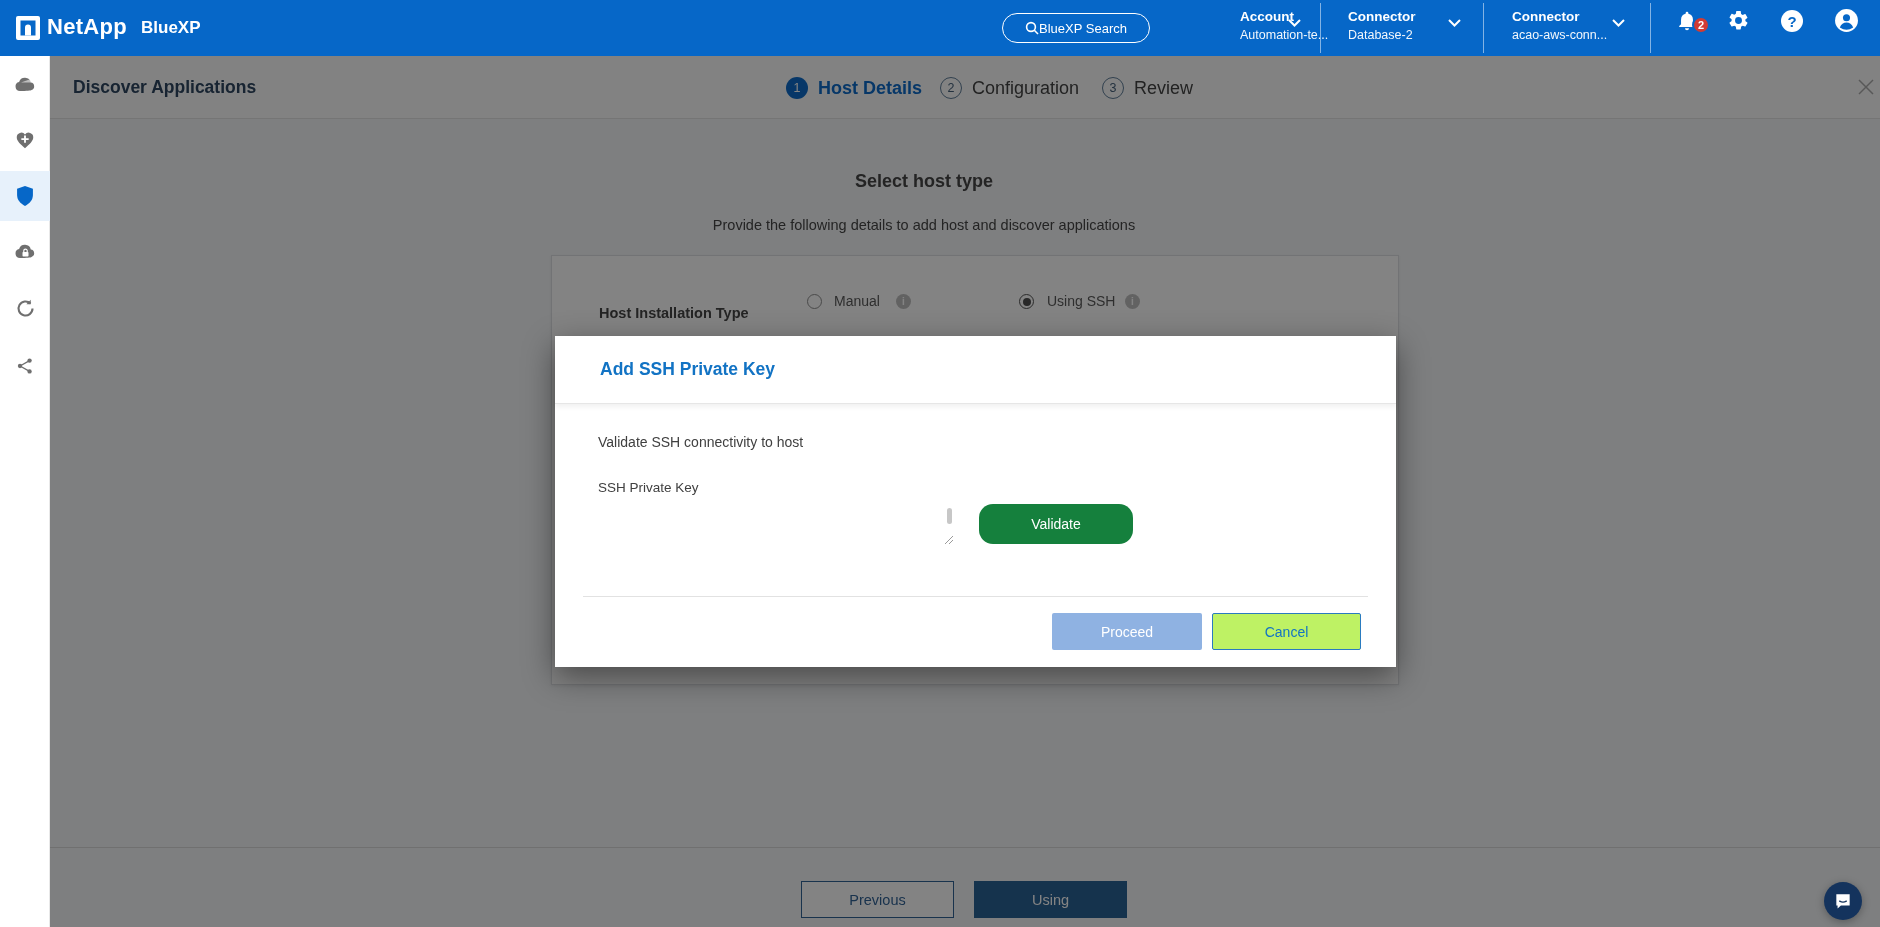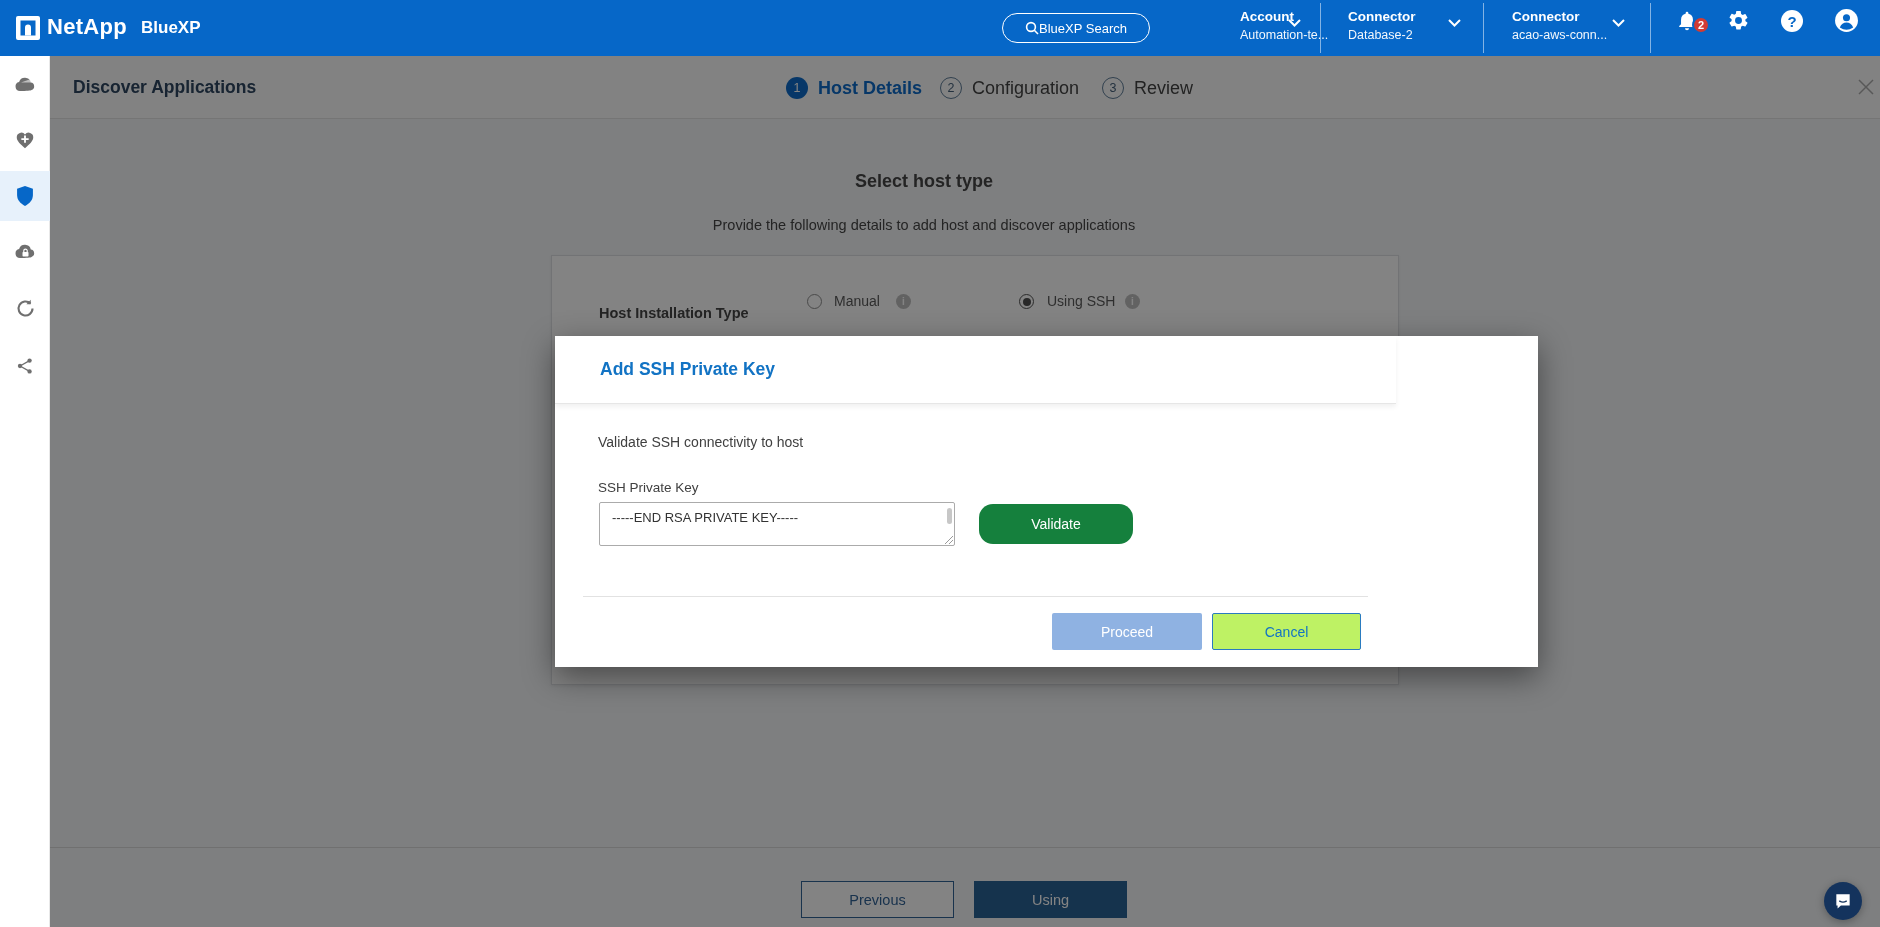--- a/index.html
+++ b/index.html
@@ -68,21 +68,21 @@
     font-size:10px; font-weight:700; display:flex; align-items:center; justify-content:center; cursor:pointer; }
 
   .footer-divider { position:absolute; left:50px; top:847px; width:1830px; height:1px; background:#d9d9d9; }
   .wizard-btn { position:absolute; top:881px; width:153px; height:37px; font-size:14.5px; cursor:pointer;
     font-family:"Liberation Sans", sans-serif; }
   .prev-btn { left:801px; background:#fff; border:1px solid #2B5E93; color:#2B5E93; }
   .next-btn { left:974px; background:#235E92; border:1px solid #235E92; color:#fff; }
 
   
   .overlay { position:absolute; left:50px; top:56px; width:1830px; height:871px; background:rgba(8,8,8,.5); z-index:50; }
-  .modal { position:absolute; left:555px; top:336px; width:983px; height:331px; background:#fff;
+  .modal { position:absolute; left:555px; top:336px; width:841px; height:331px; background:#fff;
     box-shadow:0 10px 30px rgba(0,0,0,.45); z-index:60; }
   .modal-header { position:absolute; left:0; top:0; width:841px; height:68px; background:#fff;
     border-bottom:1px solid #e6e6e6; box-shadow:0 3px 5px rgba(0,0,0,.06); }
   .modal-title { position:absolute; left:45px; top:23px; font-size:17.5px; font-weight:700; color:#1273C4; }
   .modal-desc { position:absolute; left:43px; top:98px; font-size:14px; color:#404040; }
   .field-label { position:absolute; left:43px; top:144px; font-size:13.5px; color:#404040; }
   .ssh-textarea { position:absolute; left:44px; top:166px; width:356px; height:44px; border:1px solid #ABABAB;
     border-radius:2px; font-size:13px; line-height:17px; color:#333; padding:6px 18px 6px 12px;
     font-family:"Liberation Sans", sans-serif; resize:none; overflow:hidden; background:#fff; }
   .ta-thumb { position:absolute; left:392px; top:172px; width:5px; height:16px; border-radius:3px;
@@ -276,21 +276,20 @@
 
   <div class="overlay"></div>
 
   <div class="modal">
     <div class="modal-header">
       <div class="modal-title">Add SSH Private Key</div>
     </div>
     <div class="modal-desc">Validate SSH connectivity to host</div>
     <div class="field-label">SSH Private Key</div>
 
-    <textarea class="ssh-textarea" style="">-----END RSA PRIVATE KEY-----</textarea>
     <span class="ta-thumb"></span>
     <span class="ta-grip"></span>
 
     <button class="validate-btn">Validate</button>
 
     <div class="modal-divider"></div>
     <button class="proceed-btn" disabled="">Proceed</button>
     <button class="cancel-btn">Cancel</button>
   </div>
 

